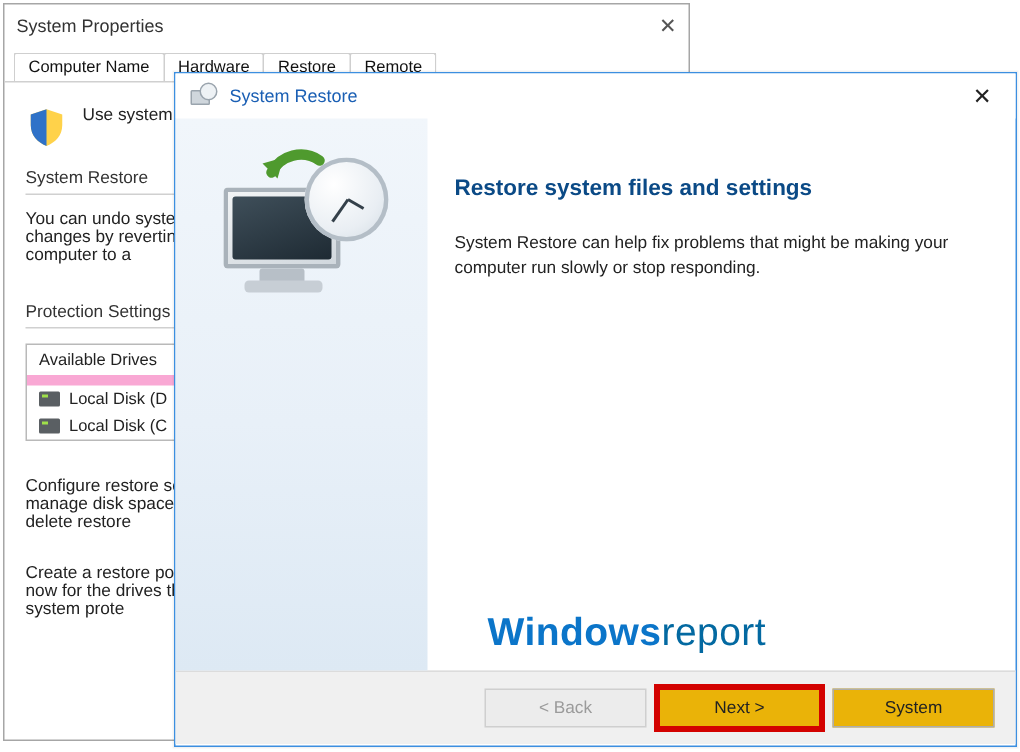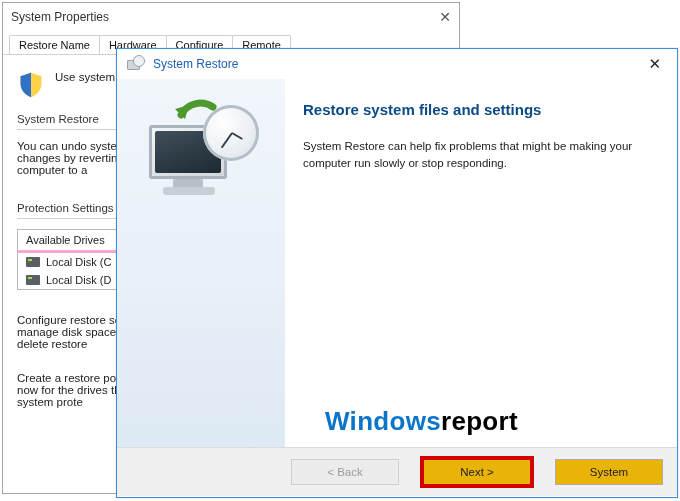--- a/index.html
+++ b/index.html
@@ -10,39 +10,39 @@
   .sp-title{height:28px;line-height:28px;padding:0 8px;font-size:12px;color:#333;display:flex;align-items:flex-start;justify-content:space-between}
   .sp-close{font-size:14px;color:#555}
   .sp-tabs{display:flex;gap:0;padding:4px 6px 0 6px;border-bottom:1px solid #d0d0d0}
   .sp-tab{border:1px solid #cfcfcf;border-bottom:none;background:#fff;padding:3px 9px;font-size:11px;border-radius:2px 2px 0 0;margin-right:-1px;color:#111}
   .sp-body{padding:10px 14px;color:#222}
   .sp-icon-row{display:flex;align-items:flex-start;gap:10px;margin:6px 0 14px}
   .shield{width:28px;height:28px}
   .sp-fieldset-label{margin:8px 0 4px;color:#333}
   .sp-rule{border:none;border-top:1px solid #d0d0d0;margin:2px 0 10px}
   .sp-list{border:1px solid #b9b9b9;background:#fff;padding:0;width:160px}
-  .sp-list-head{background:#fff;border-bottom:3px solid #f9a8d4;padding:4px 8px;font-size:11px}
+  .sp-list-head{background:#fff;border-bottom:7px solid #f9a8d4;padding:4px 8px;font-size:11px}
   .sp-list-row{display:flex;align-items:center;gap:6px;padding:3px 8px;font-size:11px}
   .drive-ic{width:14px;height:10px;background:#5a5f63;border-radius:1px;position:relative}
   .drive-ic::after{content:"";position:absolute;left:2px;top:2px;width:4px;height:2px;background:#9fe04a}
 
   
   .sr-window{position:absolute;left:116px;top:48px;width:560px;height:448px;border:1px solid #3c8fe0;background:#fff;box-shadow:0 0 0 1px rgba(0,0,0,.05)}
   .sr-titlebar{height:30px;display:flex;align-items:center;justify-content:space-between;padding:0 10px;background:#fff}
   .sr-titlebar-left{display:flex;align-items:center;gap:8px}
   .sr-title-text{font-size:12px;color:#1a5fb4}
   .sr-close{font-size:15px;font-weight:200;color:#222;padding:2px 6px}
   .sr-content{display:flex;height:368px}
   .sr-side{width:168px;background:linear-gradient(180deg,#f1f6fb 0%,#e8f0f8 55%,#dde9f4 100%);display:flex;align-items:flex-start;justify-content:center;padding-top:20px;flex:none}
   .sr-main{flex:1;padding:22px 24px 10px 18px;position:relative}
-  .sr-heading{font-size:15px;color:#0b4a86;margin:0 0 20px}
+  .sr-heading{font-size:15px;color:#0b4a86;margin:16px 0 20px}
   .sr-para{font-size:11.5px;color:#222;line-height:1.45;margin:16px 0 14px;max-width:360px}
   .watermark{position:absolute;bottom:10px;left:40px;font-size:26px;font-weight:700;color:#0b75c9;letter-spacing:.3px}
-  .watermark .rep{color:#000000;font-weight:700}
-  .sr-buttons{height:48px;background:#f0f0f0;display:flex;align-items:center;justify-content:flex-end;gap:24px;padding:0 14px;border-top:1px solid #dcdcdc}
+  .watermark .rep{color:#0369a1;font-weight:400}
+  .sr-buttons{height:48px;background:#f0f0f0;display:flex;align-items:center;justify-content:flex-end;gap:8px;padding:0 14px;border-top:1px solid #dcdcdc}
   .btn{min-width:82px;height:24px;border:1px solid #adadad;background:#eab308;font-size:11.5px;color:#222;padding:0 12px;display:flex;align-items:center;justify-content:center}
   .btn.disabled{color:#9b9b9b;border-color:#cfcfcf;background:#ececec}
   .highlight-next{outline:4px solid #d30200;outline-offset:-1px}
 
   
   .restore-ic{width:120px;height:110px;position:relative}
   .mon{position:absolute;left:8px;top:26px;width:78px;height:54px;border-radius:3px;background:linear-gradient(160deg,#f4f6f7,#cfd6dc);box-shadow:inset 0 0 0 3px #a9b2ba}
   .mon::after{content:"";position:absolute;left:6px;top:6px;right:6px;bottom:6px;background:linear-gradient(160deg,#3f4f5a,#1e2a33);border-radius:2px}
   .stand{position:absolute;left:32px;top:80px;width:30px;height:10px;background:#b7bfc7;border-radius:2px}
   .base{position:absolute;left:22px;top:88px;width:52px;height:8px;background:#c7ced5;border-radius:3px}
@@ -59,23 +59,23 @@
 </head>
 <body>
 <div class="stage">
 
   <div class="sp-window">
     <div class="sp-title">
       <span>System Properties</span>
       <span class="sp-close">✕</span>
     </div>
     <div class="sp-tabs">
-      <div class="sp-tab">Restore Name</div>
+      <div class="sp-tab">Computer Name</div>
       <div class="sp-tab">Hardware</div>
-      <div class="sp-tab">Configure</div>
+      <div class="sp-tab">Restore</div>
       <div class="sp-tab">Remote</div>
     </div>
     <div class="sp-body">
       <div class="sp-icon-row">
         <svg class="shield" viewBox="0 0 32 32">
             <path fill="#ffd24a" d="M16 2l12 4v8c0 8-5 13-12 16C9 27 4 22 4 14V6z"></path>
             <path fill="#2f72c8" d="M16 2v28C9 27 4 22 4 14V6z"></path>
           </svg>
         <span>Use system</span>
       </div>
@@ -83,25 +83,25 @@
       <div class="sp-fieldset-label">System Restore</div>
       <hr class="sp-rule">
       <div style="max-width:150px">You can undo system changes by reverting your computer to a</div>
 
       <div class="sp-fieldset-label" style="margin-top:26px">Protection Settings</div>
       <hr class="sp-rule">
       <div class="sp-list">
         <div class="sp-list-head">Available Drives</div>
         <div class="sp-list-row">
             <span class="drive-ic"></span>
-            <span>Local Disk (C</span>
+            <span>Local Disk (D</span>
           </div>
         <div class="sp-list-row">
             <span class="drive-ic"></span>
-            <span>Local Disk (D</span>
+            <span>Local Disk (C</span>
           </div>
       </div>
 
       <div style="margin-top:24px;max-width:150px">Configure restore settings, manage disk space, and delete restore</div>
       <div style="margin-top:22px;max-width:150px">Create a restore point right now for the drives that have system prote</div>
     </div>
   </div>
 
   <div class="sr-window">
     <div class="sr-titlebar">

